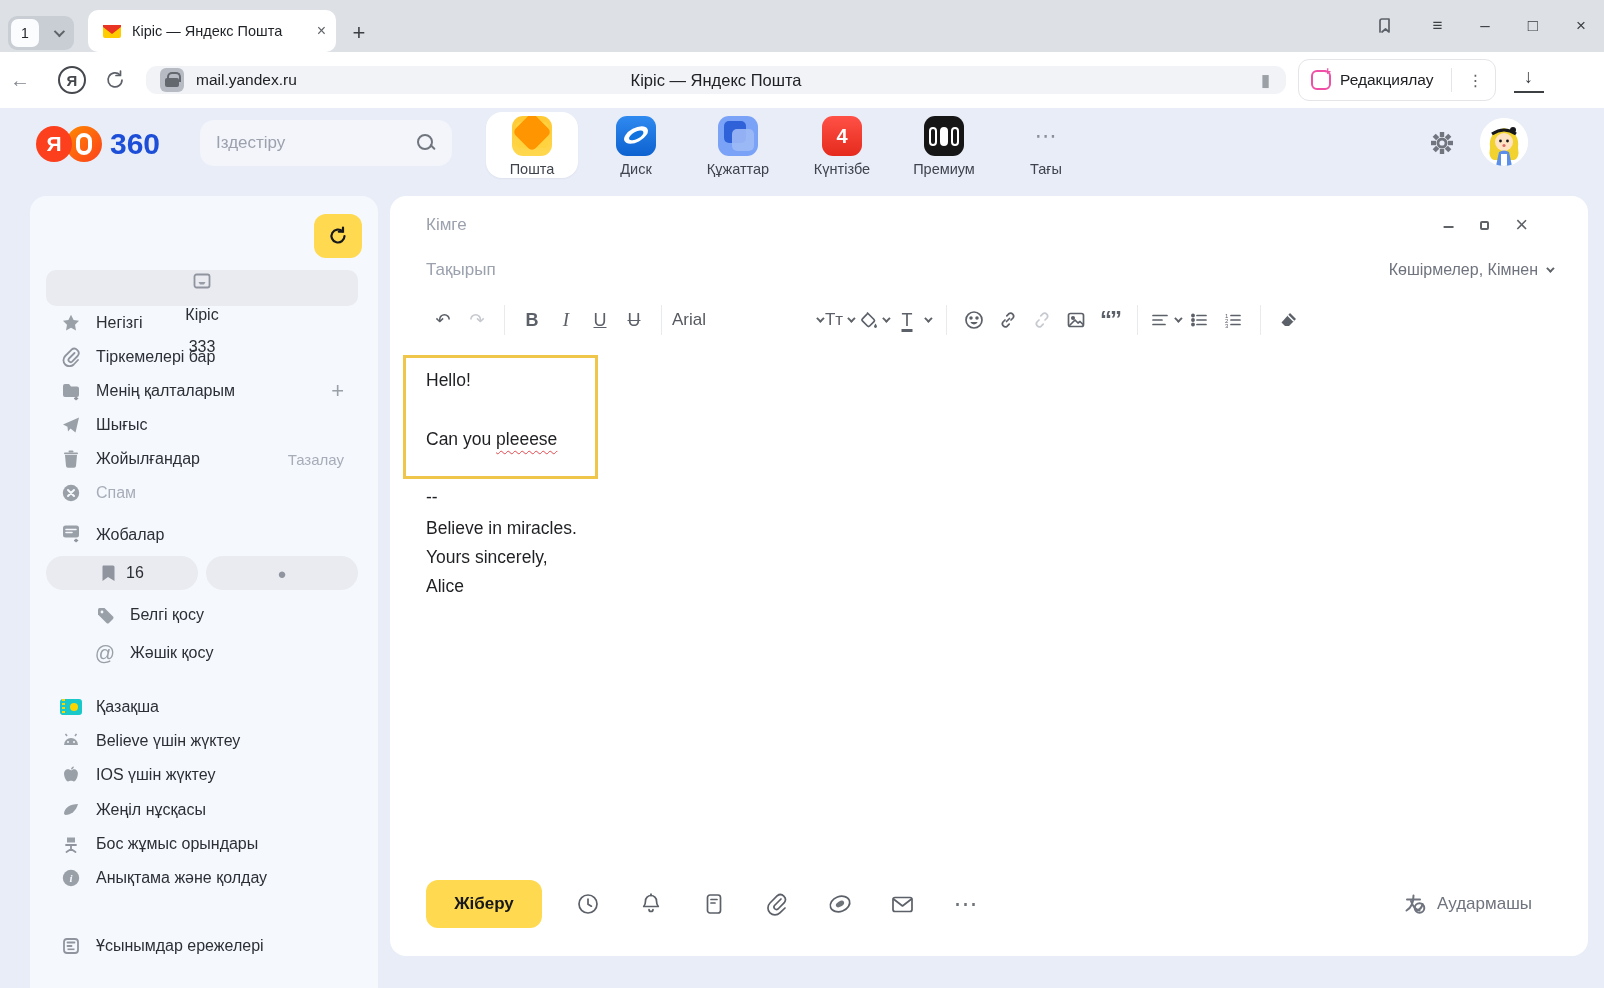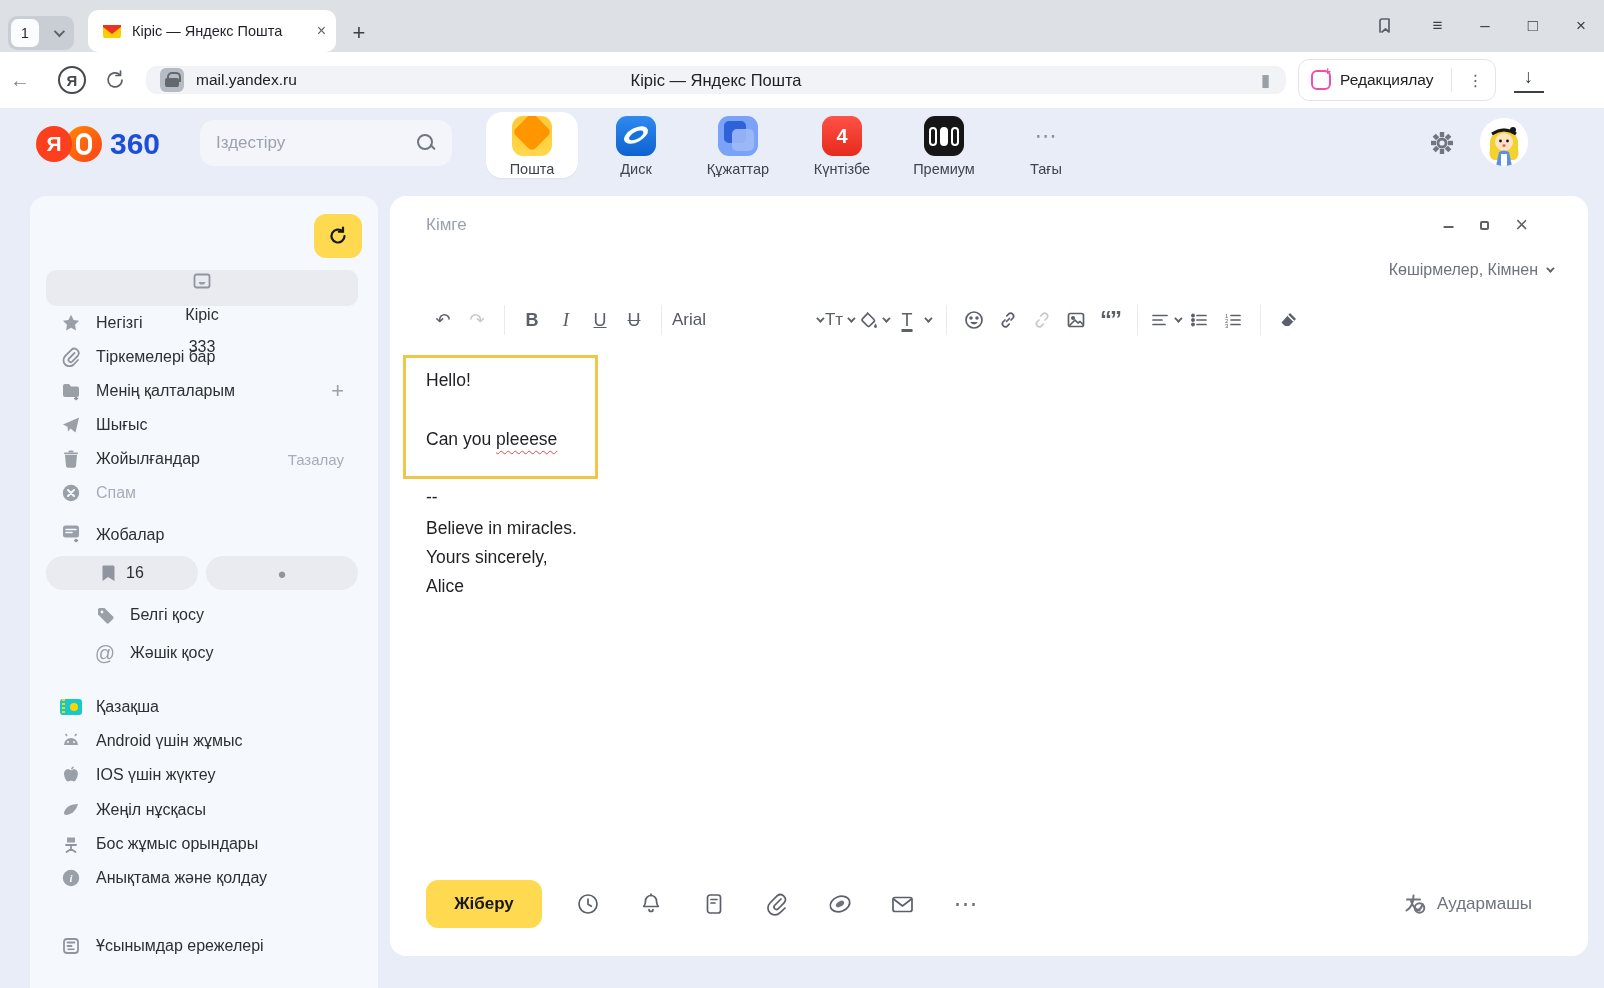--- a/index.html
+++ b/index.html
@@ -375,21 +375,21 @@
   <div class="srow" style="top:528px;">
     <span class="ic">
         <svg class="fl" width="20" height="20" viewBox="0 0 20 20">
           <path d="M3 14 a7 7 0 0 1 14 0 Z"></path>
           <line x1="6" y1="5" x2="4.5" y2="2.8" stroke="#9aa0a8" stroke-width="1.5"></line>
           <line x1="14" y1="5" x2="15.5" y2="2.8" stroke="#9aa0a8" stroke-width="1.5"></line>
           <circle cx="7" cy="11" r="1" fill="#f5f8fd"></circle>
           <circle cx="13" cy="11" r="1" fill="#f5f8fd"></circle>
         </svg>
       </span>
-    <span class="grow">Android үшін жұмыс</span>
+    <span class="grow">Believe үшін жүктеу</span>
   </div>
   <div class="srow" style="top:562px;">
     <span class="ic">
         <svg class="fl" width="20" height="20" viewBox="0 0 20 20">
           <path d="M10.2 5.6 c1-1.4 3-1.9 4.4-1 1.8 1 2.6 3 2.2 5.2-.4 2.8-2 6.6-3.9 6.6-1 0-1.4-.6-2.9-.6s-2 .6-3 .6c-1.9 0-3.5-3.8-3.9-6.6-.3-2.2.4-4.2 2.2-5.2 1.4-.9 3.9-.4 4.9 1 Z"></path>
           <path d="M10 4.5 c0-1.6 1.2-2.9 2.8-3 .1 1.6-1.2 3-2.8 3 Z"></path>
         </svg>
       </span>
     <span class="grow">IOS үшін жүктеу</span>
   </div>
@@ -438,20 +438,21 @@
   <div class="c-row" style="top:6px; height:46px;">
     <input placeholder="Кімге" style="">
     <div class="winctl">
       <span class="mini">–</span>
       <span class="rest"></span>
       <span class="cls">×</span>
     </div>
   </div>
 
   <div class="c-row" style="top:52px; height:44px;">
+    <input placeholder="Тақырып" style="">
     <div class="ccfrom">
       <span>Көшірмелер, Кімнен</span>
       <span class="chev sm"></span>
     </div>
   </div>
 
   <div class="toolbar">
     <span class="tbtn">↶</span>
     <span class="tbtn dim">↷</span>
     <span class="tsep"></span>

